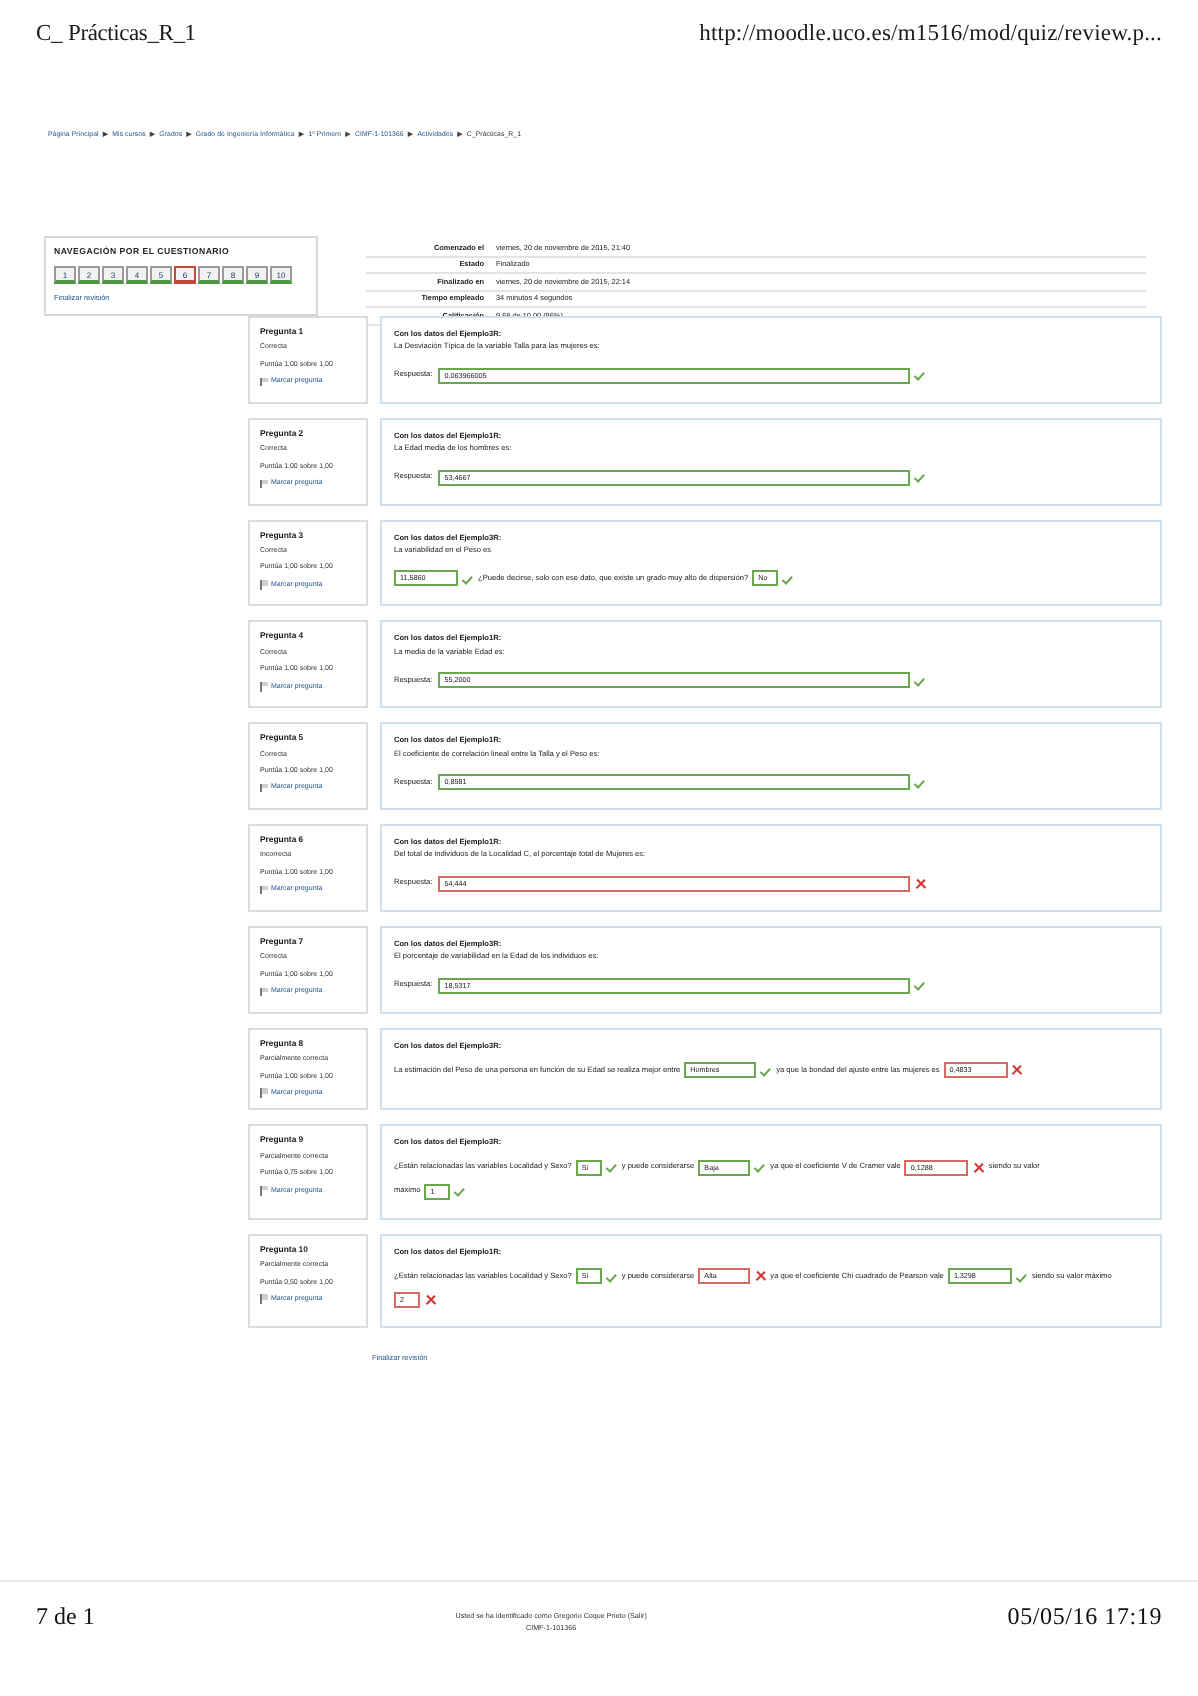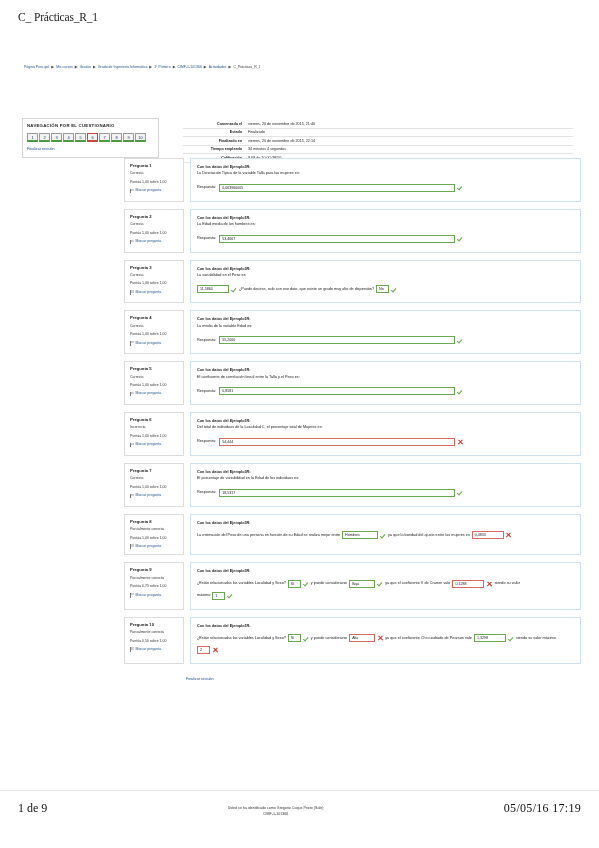--- a/index.html
+++ b/index.html
@@ -314,20 +314,21 @@
   .print-footer .pf-right { letter-spacing: 0.3px; }
 </style>
 </head>
 <body>
 
 <div class="print-header">
   <div class="left">
     <span class="ph-overlap-a">C_</span>
     <span class="ph-overlap-b">Prácticas_R_1</span>
   </div>
+  <div class="right">http://moodle.uco.es/m1516/mod/quiz/review.p...</div>
 </div>
 
 <div class="page">
 
   <div class="breadcrumb" id="breadcrumb"><span class="crumb">Página Principal</span><span class="sep">▶</span><span class="crumb">Mis cursos</span><span class="sep">▶</span><span class="crumb">Grados</span><span class="sep">▶</span><span class="crumb">Grado de Ingeniería Informática</span><span class="sep">▶</span><span class="crumb">1º Primero</span><span class="sep">▶</span><span class="crumb">CIMF-1-101366</span><span class="sep">▶</span><span class="crumb">Actividades</span><span class="sep">▶</span><span class="crumb last">C_Prácticas_R_1</span></div>
 
   <div class="navblock">
     <h3>NAVEGACIÓN POR EL CUESTIONARIO</h3>
     <div class="qbtns" id="qbtns">
         <div class="qbtn">1</div>
@@ -612,19 +613,19 @@
             <span class="mark bad"></span>
           </div>
         </div>
       </div>
     </div>
 
   <div class="finish-bottom" id="finish-bottom" style="top: 643px;">Finalizar revisión</div>
 </div>
 
 <div class="print-footer">
-  <div class="pf-left">1 de 9</div>
+  <div class="pf-left">7 de 1</div>
   <div class="pf-center">
     <div>Usted se ha identificado como Gregorio Coque Prieto (Salir)</div>
     <div>CIMF-1-101366</div>
   </div>
   <div class="pf-right">05/05/16 17:19</div>
 </div>
 
 </body></html>

